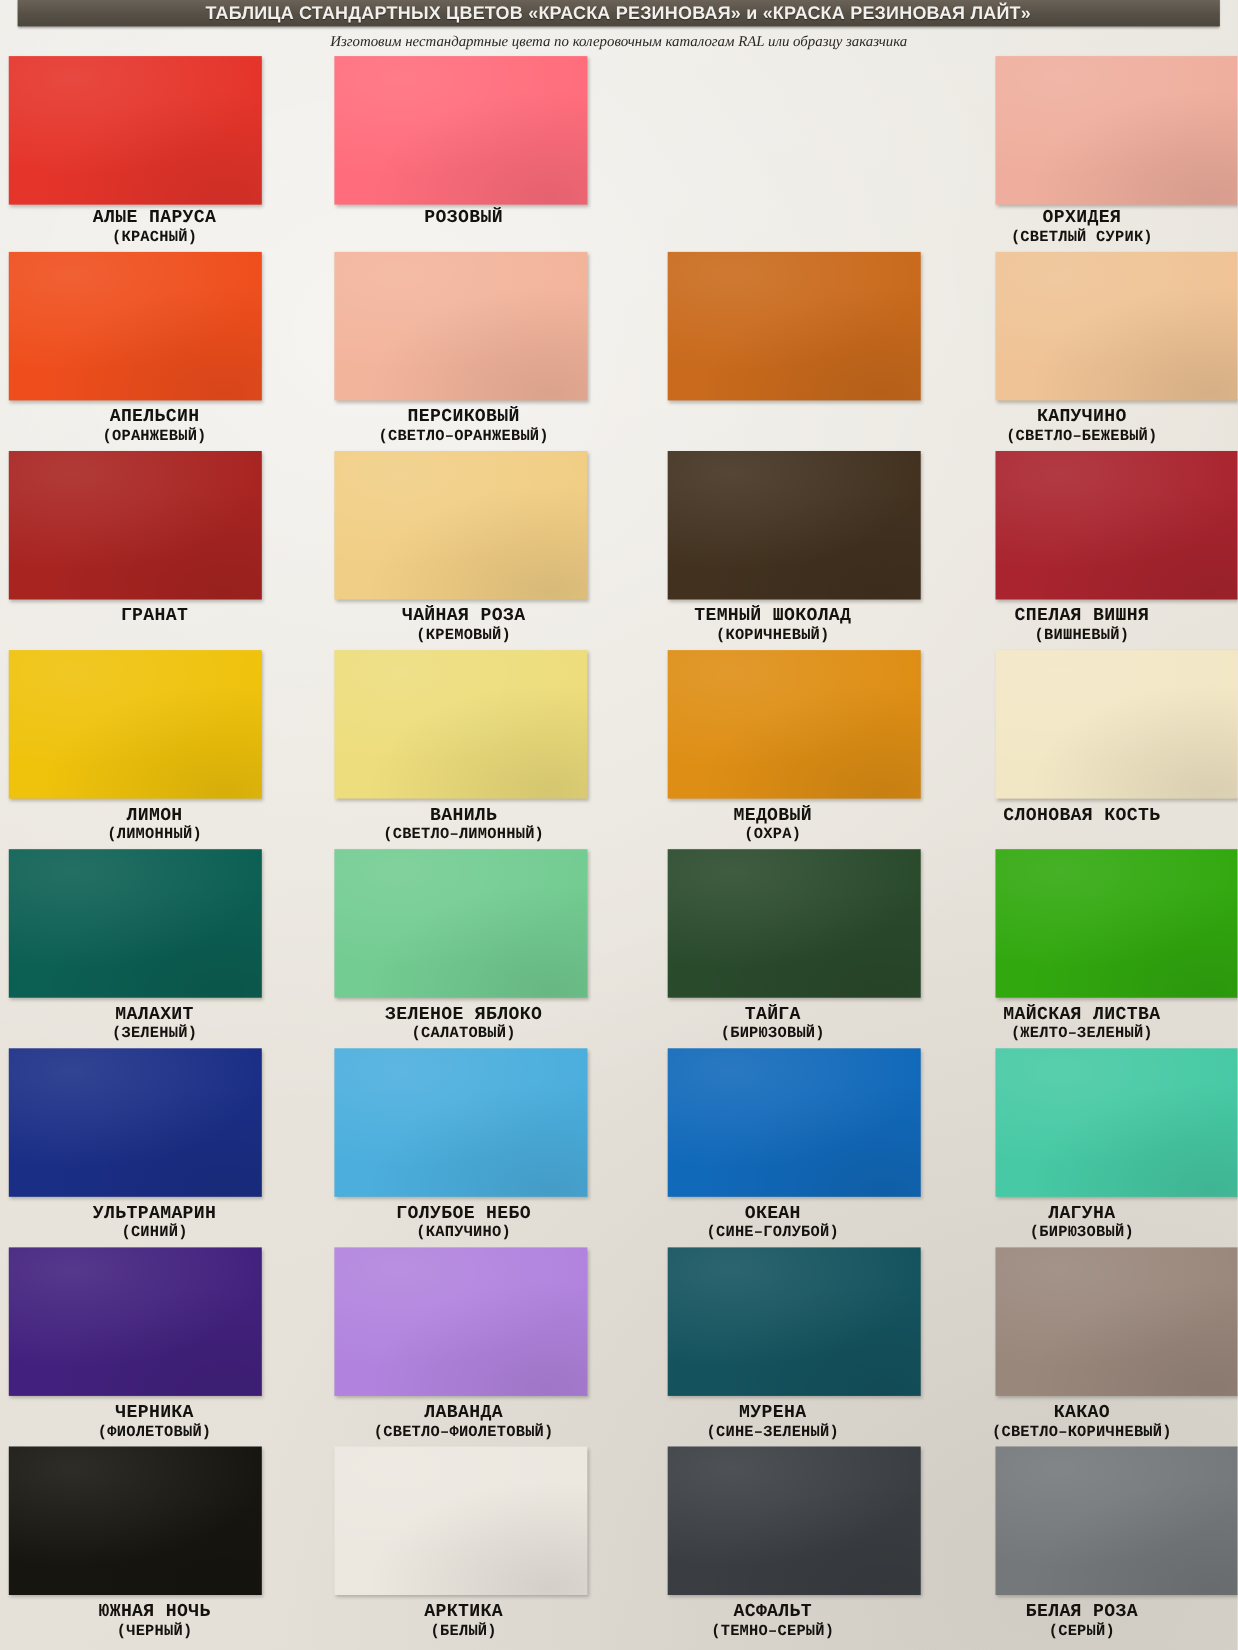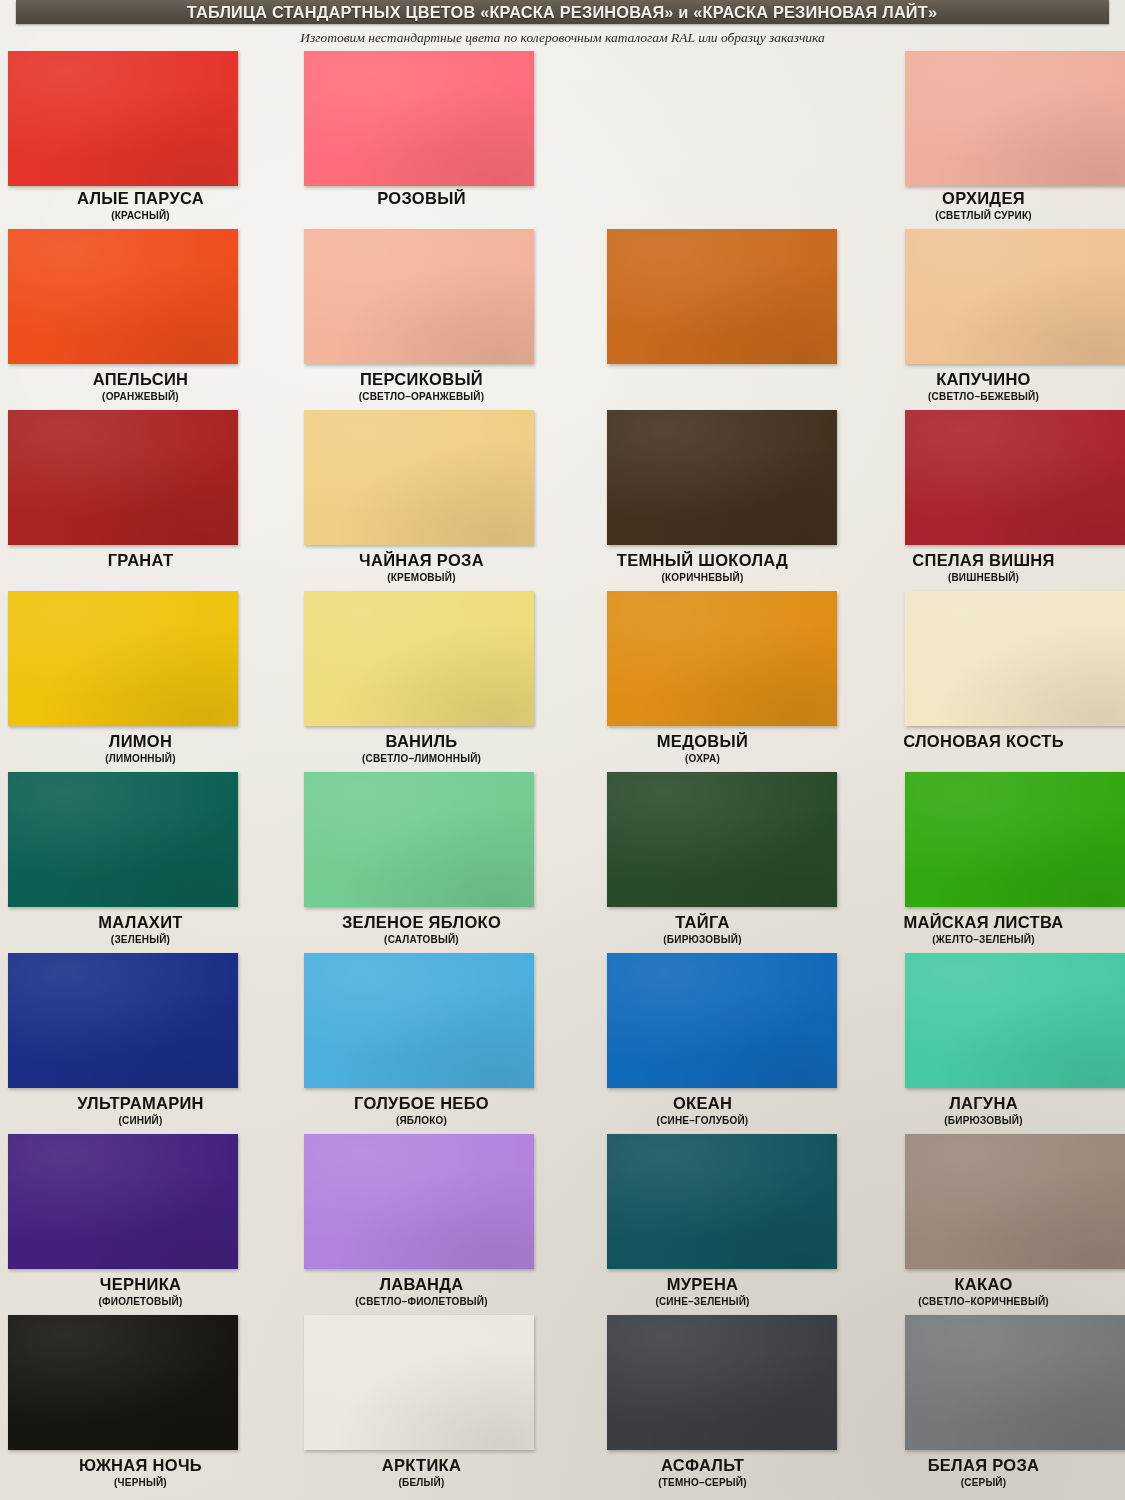--- a/index.html
+++ b/index.html
@@ -33,21 +33,21 @@
     transform:scaleX(.99);
   }
   .subtitle{
     position:absolute;left:0;top:30px;width:1125px;text-align:center;
     font-family:"Liberation Serif", serif;
     font-style:italic;font-size:13.5px;color:#2b2822;white-space:nowrap;
   }
 
   
   .grid{position:absolute;left:0;top:48px;width:1125px;}
-  .row{position:relative;height:181px;}
+  .row{position:relative;height:181px;font-family:Liberation Mono, monospace;}
   .cell{position:absolute;top:0;width:281px;height:181px;}
   .cell.c0{left:0px;}
   .cell.c1{left:281px;}
   .cell.c2{left:562px;}
   .cell.c3{left:843px;}
 
   .swatch{
     position:absolute;top:0px;width:230px;height:135px;
     box-shadow:1px 2px 3px rgba(60,55,45,.30);
     background-clip:padding-box;
@@ -68,21 +68,21 @@
   }
 
   .labels{
     position:absolute;top:140px;left:0;width:281px;text-align:center;
   }
   .name{
     font-weight:bold;font-size:16.5px;color:#14120e;letter-spacing:.3px;
     line-height:20px;white-space:nowrap;
   }
   .shade{
-    font-weight:bold;font-size:10px;color:#14120e;letter-spacing:.2px;
+    font-weight:bold;font-size:14px;color:#14120e;letter-spacing:.2px;
     line-height:16px;white-space:nowrap;
   }
 
   
   .row0 .swatch{top:3px;}
 </style>
 </head>
 <body>
 
 <div id="paper"></div>
@@ -240,21 +240,21 @@
           <div class="swatch" style="background: rgb(26, 46, 134);"></div>
           <div class="labels">
             <div class="name">УЛЬТРАМАРИН</div>
             <div class="shade">(СИНИЙ)</div>
           </div>
         </div>
         <div class="cell c1">
           <div class="swatch" style="background: rgb(75, 174, 221);"></div>
           <div class="labels">
             <div class="name">ГОЛУБОЕ НЕБО</div>
-            <div class="shade">(ЯБЛОКО)</div>
+            <div class="shade">(КАПУЧИНО)</div>
           </div>
         </div>
         <div class="cell c2">
           <div class="swatch" style="background: rgb(17, 105, 186);"></div>
           <div class="labels">
             <div class="name">ОКЕАН</div>
             <div class="shade">(СИНЕ–ГОЛУБОЙ)</div>
           </div>
         </div>
         <div class="cell c3">

